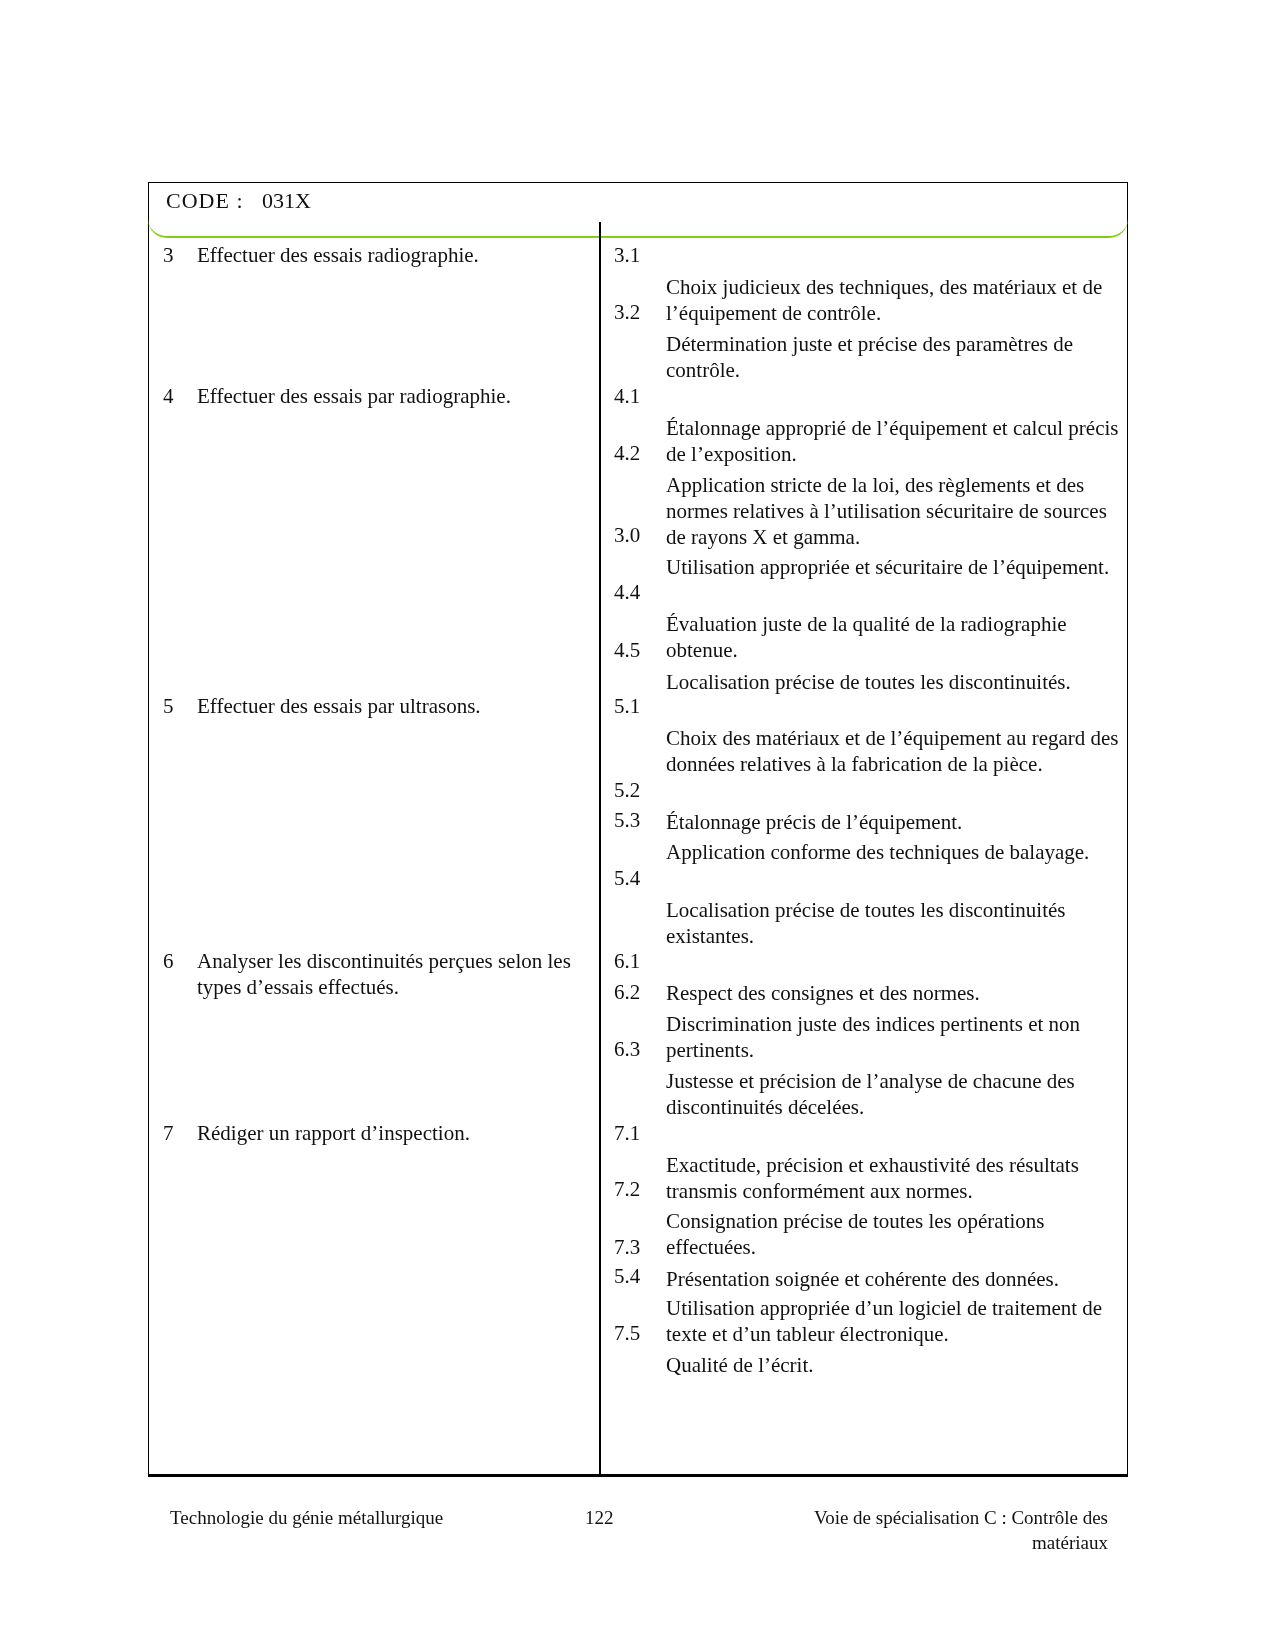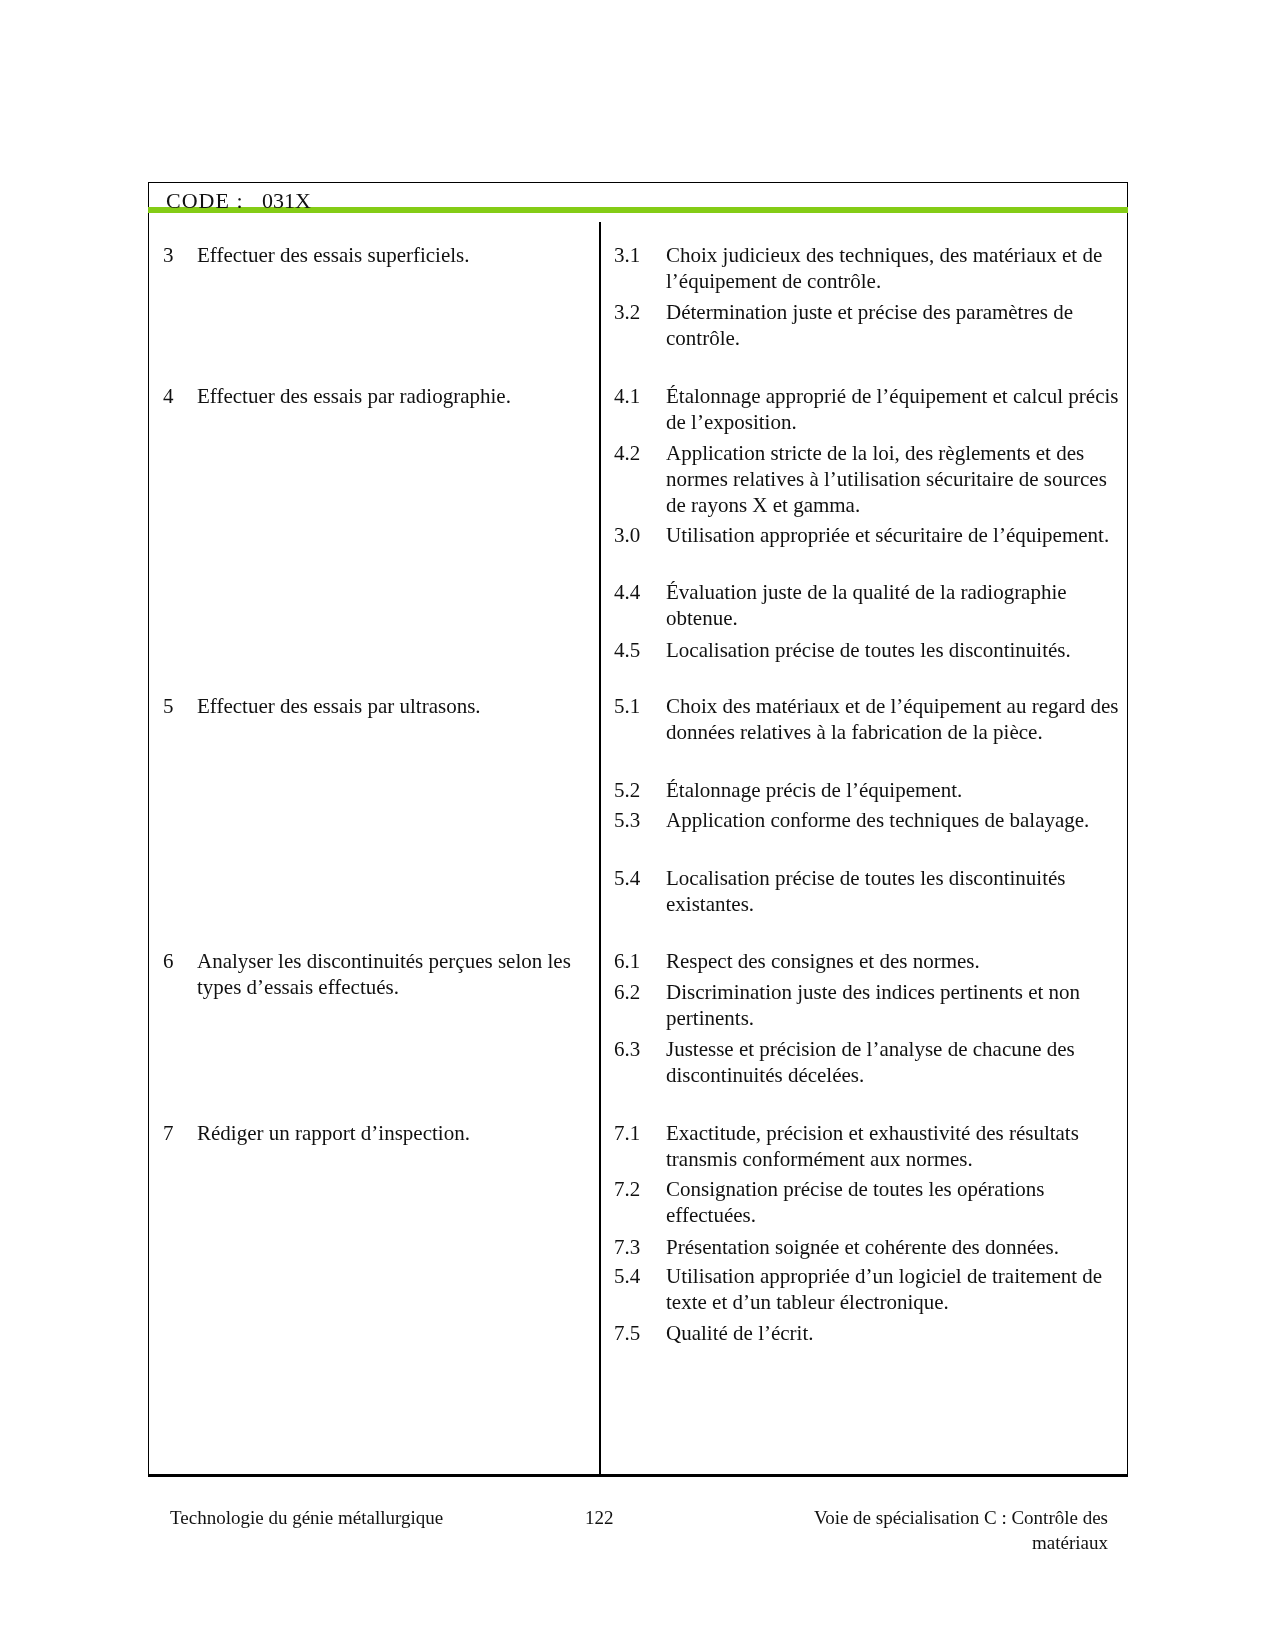--- a/index.html
+++ b/index.html
@@ -1,49 +1,49 @@
 <!DOCTYPE html>
 <html><head>
 <meta charset="utf-8">
 <style>
   html, body { margin:0; padding:0; background:#ffffff; }
   body { width:1275px; height:1650px; position:relative; overflow:hidden;
          font-family:"Liberation Serif","DejaVu Serif",serif; color:#111; }
   .box { position:absolute; left:148px; top:182px; width:980px; height:1295px;
          border:1px solid #000; border-bottom:3px solid #000; box-sizing:border-box; }
-  .hdr { position:absolute; left:148px; top:182px; width:980px; height:31px;
-         border-bottom:6px solid #84cc16; box-sizing:border-box; }
+  .hdr { position:absolute; left:148px; top:182px; width:980px; height:56px;
+         border-bottom:2px solid #84cc16; box-sizing:border-box;border-radius:19px; }
   .hdr-label { position:absolute; left:18px; top:6px; font-size:22px; letter-spacing:1px; }
   .hdr-val { position:absolute; left:114px; top:6px; font-size:22px; }
   .vdiv { position:absolute; left:599px; top:222px; width:2px; height:1255px; background:#000; }
   .row { position:absolute; font-size:21px; line-height:26px; }
   .num { position:absolute; left:0; top:0; }
   .txt { position:absolute; top:0; }
   .lrow { left:163px; width:430px; }
   .lrow .txt { left:34px; width:400px; }
   .rrow { left:614px; width:510px; }
-  .rrow .txt { left:52px; width:462px; }
+  .rrow .txt { left:52px; width:462px;margin-top:32px; }
   .footer { position:absolute; top:1505px; font-size:19px; line-height:25px; }
   .f-left { left:150px;margin-left:20px; }
   .f-center { left:585px; }
   .f-right { left:790px; width:318px; text-align:right; }
 </style>
 </head>
 <body>
 
 <div class="box"></div>
 <div class="hdr">
   <span class="hdr-label">CODE :</span>
   <span class="hdr-val">031X</span>
 </div>
 <div class="vdiv"></div>
 
 <div class="row lrow" style="top:242px">
   <span class="num">3</span>
-  <span class="txt">Effectuer des essais superficiels.</span>
+  <span class="txt">Effectuer des essais radiographie.</span>
 </div>
 <div class="row lrow" style="top:383px">
   <span class="num">4</span>
   <span class="txt">Effectuer des essais par radiographie.</span>
 </div>
 <div class="row lrow" style="top:693px">
   <span class="num">5</span>
   <span class="txt">Effectuer des essais par ultrasons.</span>
 </div>
 <div class="row lrow" style="top:948px">

